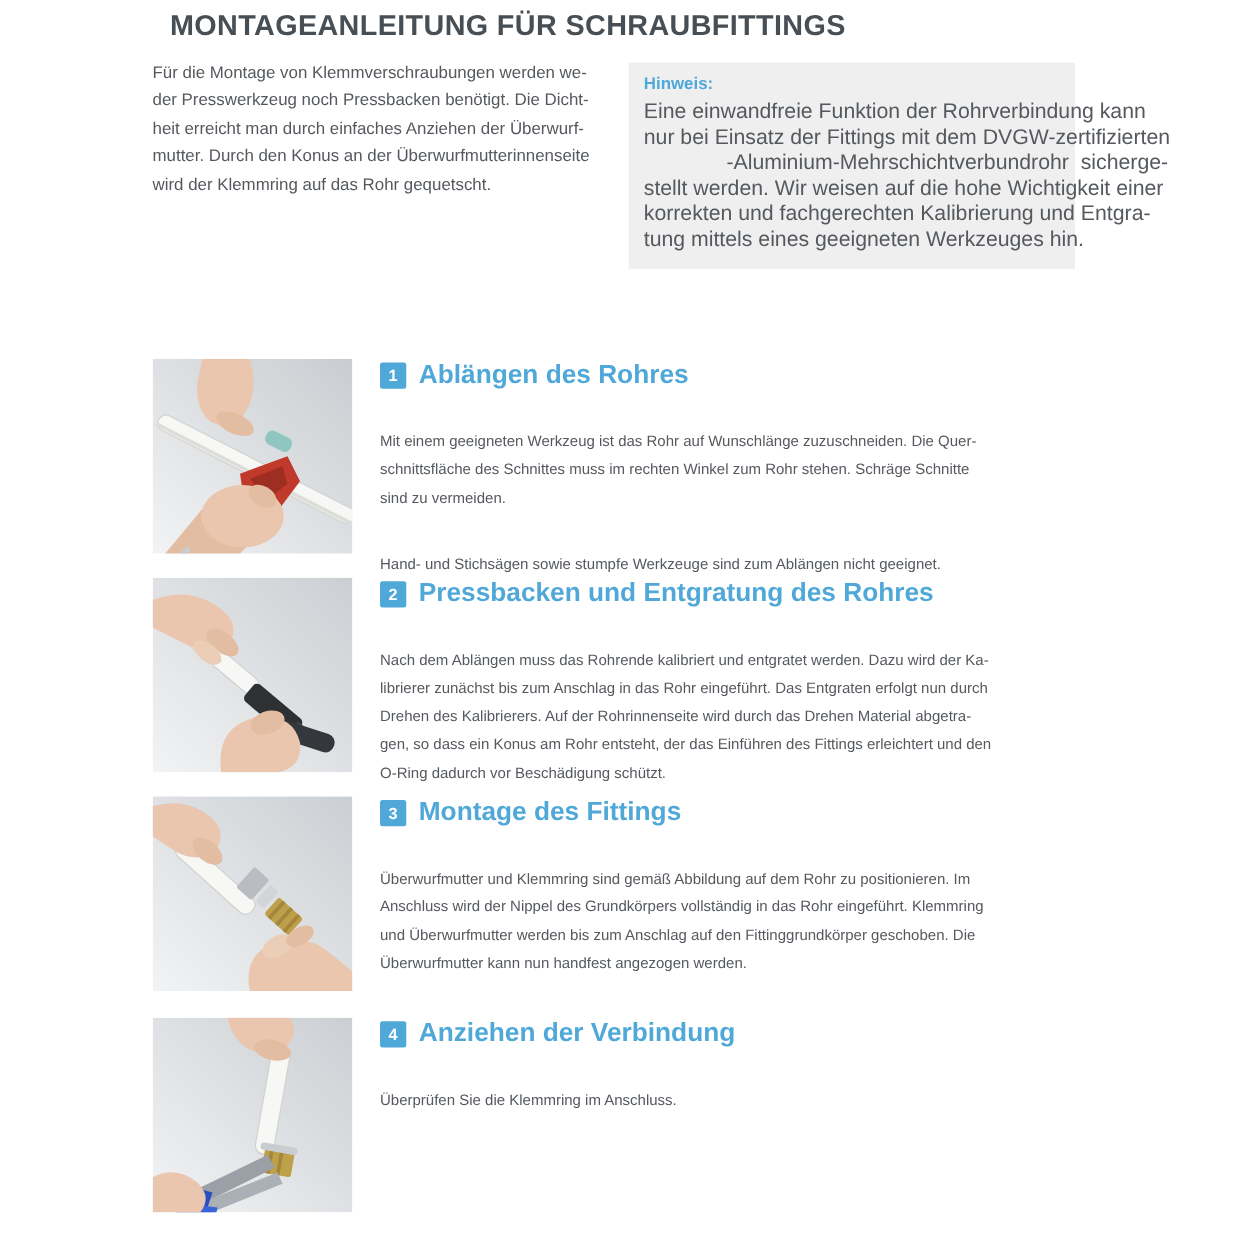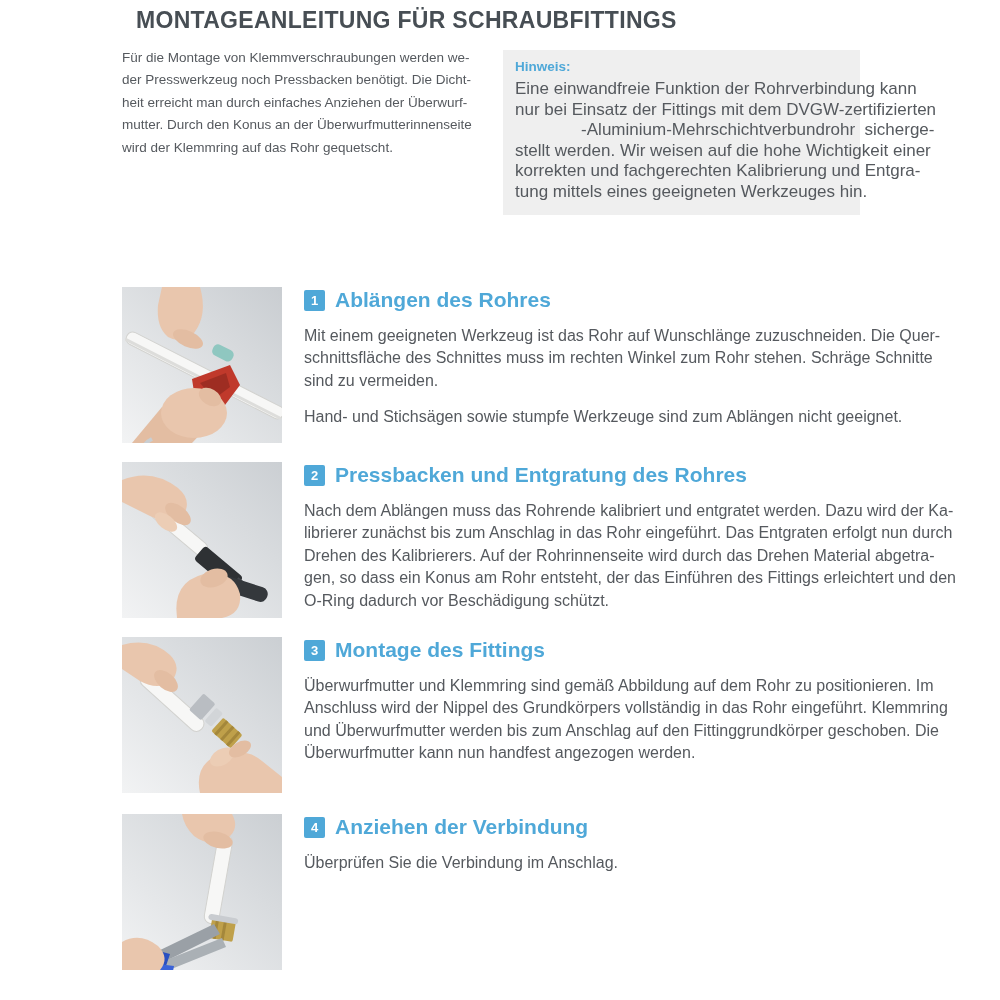--- a/index.html
+++ b/index.html
@@ -64,22 +64,22 @@
     width:21px;height:21px;flex:none;
     background:var(--accent);
     border-radius:2px;
     color:#ffffff;font-size:13px;font-weight:bold;
     display:flex;align-items:center;justify-content:center;
   }
   .step-title{
     font-size:21px;font-weight:bold;color:var(--accent);
   }
   .step-para{
-    margin-top:14px;
-    font-size:16px;line-height:22.4px;
+    margin-top:31px;
+    font-size:12px;line-height:22.4px;
     white-space:pre;
     color:var(--body_color);
   }
 </style>
 </head>
 <body>
 
 <div class="page">
 
   <h1 class="page-title">MONTAGEANLEITUNG FÜR SCHRAUBFITTINGS</h1>
@@ -266,17 +266,17 @@
 
         <path d="M60 0 L110 0 Q118 14 106 24 Q88 34 72 22 Q62 12 60 0 Z" fill="#e9c6ad"></path>
         <ellipse cx="96" cy="26" rx="15" ry="8" transform="rotate(14 96 26)" fill="#e3bda2"></ellipse>
       </svg>
     </div>
     <div class="content">
       <div class="step-head">
         <span class="badge">4</span>
         <h2 class="step-title">Anziehen der Verbindung</h2>
       </div>
-      <p class="step-para">Überprüfen Sie die Verbindung im Anschlag.</p>
+      <p class="step-para">Überprüfen Sie die Klemmring im Anschluss.</p>
     </div>
   </div>
 
 </div>
 
 </body></html>

